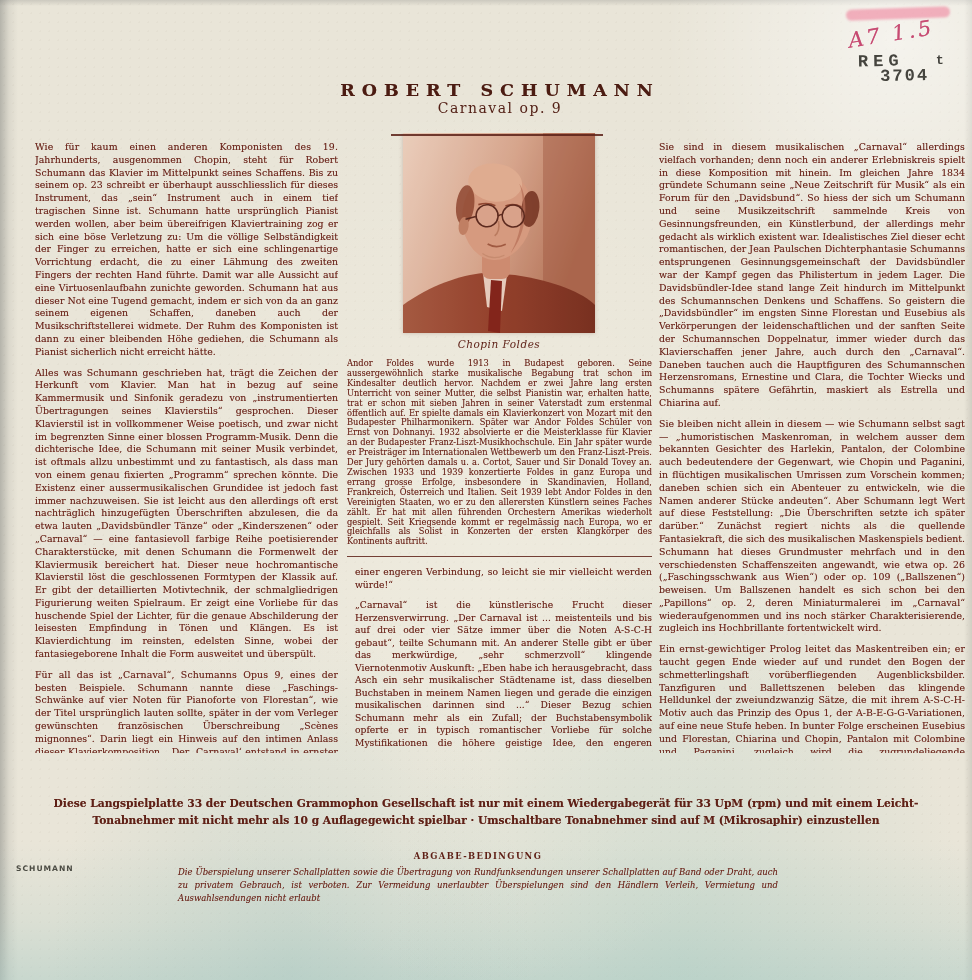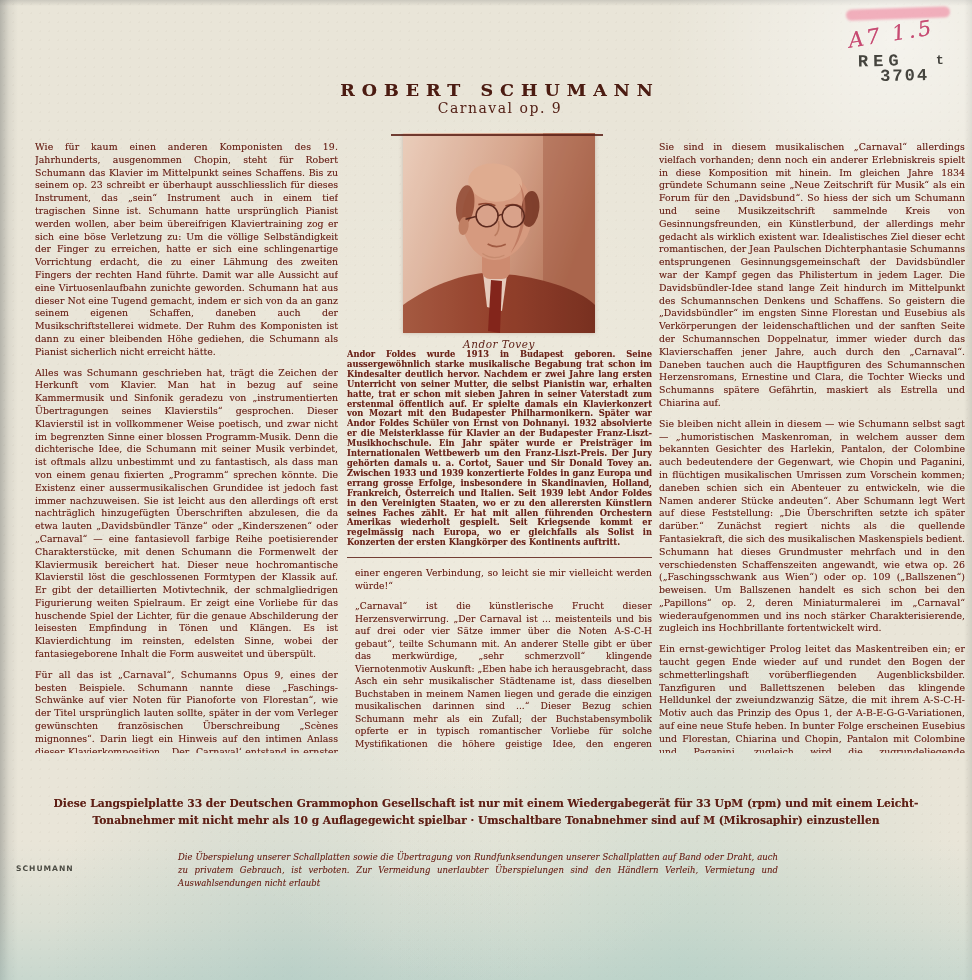--- a/index.html
+++ b/index.html
@@ -55,22 +55,22 @@
   .col p{margin:0 0 8px 0;font-size:9.4px;line-height:12.8px;
     color:#6b241a;text-shadow:0 0 .5px rgba(107,36,26,.45);}
   .col p::first-line{letter-spacing:.1px;}
   .col-left{left:35px;top:141px;width:303px;height:612px;}
   .col-middle{left:347px;top:133px;width:305px;height:618px;}
   .col-right{left:659px;top:141px;width:306px;height:612px;}
   
   .photo-wrap{width:192px;height:200px;margin-left:56px;box-shadow:0 0 4px rgba(90,40,30,.25);}
   .photo-caption{width:192px;margin-left:56px;text-align:center;font-style:italic;
     font-size:10.5px;color:#5f2218;margin-top:5px;letter-spacing:.5px;}
-  .bio{font-size:8.3px;line-height:9.9px;color:#6b241a;
-    text-align:justify;text-shadow:0 0 .4px rgba(107,36,26,.4);font-weight:bold;}
+  .bio{margin-top:9px;font-size:8.3px;line-height:9.9px;color:#6b241a;
+    text-align:justify;text-shadow:0 0 .4px rgba(107,36,26,.4);}
   .mid-divider{border:none;border-top:1.4px solid #5d2016;margin:9px 0 9px 0;opacity:.85;}
   .col-middle .cont p{font-size:9.2px;line-height:12.5px;margin-left:8px;}
   
   .notice{position:absolute;left:30px;top:796px;width:912px;z-index:8;
     text-align:center;font-weight:bold;font-size:10.7px;line-height:16.5px;
     color:#5f2016;text-shadow:0 0 .5px rgba(95,32,22,.5);}
   .conditions{position:absolute;left:178px;top:851px;width:600px;z-index:8;}
   .conditions-title{text-align:center;font-size:8.4px;letter-spacing:1.4px;
     color:#5f2016;margin-bottom:5px;font-weight:bold;}
   .conditions-text{font-style:italic;font-size:8.5px;line-height:12.8px;
@@ -150,34 +150,35 @@
         </g>
 
         <path d="M96,88 Q99,98 94,103" stroke="#b97f64" stroke-width="1.6" fill="none"></path>
         <path d="M88,112 Q97,116 106,110" stroke="#9c5a42" stroke-width="1.7" fill="none"></path>
         <path d="M84,122 Q95,128 106,121" stroke="#c08a6e" stroke-width="1.2" fill="none" opacity="0.7"></path>
       </g>
 
       <rect width="192" height="200" fill="#c2563a" opacity="0.10"></rect>
     </svg>
   </div>
-  <div class="photo-caption">Andor Tovey</div>
+  <div class="photo-caption">Chopin Foldes</div>
   <div class="bio">Andor Foldes wurde 1913 in Budapest geboren. Seine aussergewöhnlich starke musikalische Begabung trat schon im Kindesalter deutlich hervor. Nachdem er zwei Jahre lang ersten Unterricht von seiner Mutter, die selbst Pianistin war, erhalten hatte, trat er schon mit sieben Jahren in seiner Vaterstadt zum erstenmal öffentlich auf. Er spielte damals ein Klavierkonzert von Mozart mit den Budapester Philharmonikern. Später war Andor Foldes Schüler von Ernst von Dohnanyi. 1932 absolvierte er die Meisterklasse für Klavier an der Budapester Franz-Liszt-Musikhochschule. Ein Jahr später wurde er Preisträger im Internationalen Wettbewerb um den Franz-Liszt-Preis. Der Jury gehörten damals u. a. Cortot, Sauer und Sir Donald Tovey an. Zwischen 1933 und 1939 konzertierte Foldes in ganz Europa und errang grosse Erfolge, insbesondere in Skandinavien, Holland, Frankreich, Österreich und Italien. Seit 1939 lebt Andor Foldes in den Vereinigten Staaten, wo er zu den allerersten Künstlern seines Faches zählt. Er hat mit allen führenden Orchestern Amerikas wiederholt gespielt. Seit Kriegsende kommt er regelmässig nach Europa, wo er gleichfalls als Solist in Konzerten der ersten Klangkörper des Kontinents auftritt.</div>
   <hr class="mid-divider">
   <div class="cont">
     <p>einer engeren Verbindung, so leicht sie mir vielleicht werden würde!“</p>
     <p>„Carnaval“ ist die künstlerische Frucht dieser Herzensverwirrung. „Der Carnaval ist ... meistenteils und bis auf drei oder vier Sätze immer über die Noten A-S-C-H gebaut“, teilte Schumann mit. An anderer Stelle gibt er über das merkwürdige, „sehr schmerzvoll“ klingende Viernotenmotiv Auskunft: „Eben habe ich herausgebracht, dass Asch ein sehr musikalischer Städtename ist, dass dieselben Buchstaben in meinem Namen liegen und gerade die einzigen musikalischen darinnen sind ...“ Dieser Bezug schien Schumann mehr als ein Zufall; der Buchstabensymbolik opferte er in typisch romantischer Vorliebe für solche Mystifikationen die höhere geistige Idee, den engeren Zusammenhalt der durch den in immer neuer Umformung und Verkleidung auftauchenden Ton-Namen nur recht äusserlich einander zugeordneten Stücke. Später erschienen Schumann selbst gegenüber der freien Viernoten-Variation, die er als „eine jener Spielereien, wie sie seit Bachs Vorgang nichts</p>
   </div>
 </div>
 
 <div class="col col-right">
   <p>Sie sind in diesem musikalischen „Carnaval“ allerdings vielfach vorhanden; denn noch ein anderer Erlebniskreis spielt in diese Komposition mit hinein. Im gleichen Jahre 1834 gründete Schumann seine „Neue Zeitschrift für Musik“ als ein Forum für den „Davidsbund“. So hiess der sich um Schumann und seine Musikzeitschrift sammelnde Kreis von Gesinnungsfreunden, ein Künstlerbund, der allerdings mehr gedacht als wirklich existent war. Idealistisches Ziel dieser echt romantischen, der Jean Paulschen Dichterphantasie Schumanns entsprungenen Gesinnungsgemeinschaft der Davidsbündler war der Kampf gegen das Philistertum in jedem Lager. Die Davidsbündler-Idee stand lange Zeit hindurch im Mittelpunkt des Schumannschen Denkens und Schaffens. So geistern die „Davidsbündler“ im engsten Sinne Florestan und Eusebius als Verkörperungen der leidenschaftlichen und der sanften Seite der Schumannschen Doppelnatur, immer wieder durch das Klavierschaffen jener Jahre, auch durch den „Carnaval“. Daneben tauchen auch die Hauptfiguren des Schumannschen Herzensromans, Ernestine und Clara, die Tochter Wiecks und Schumanns spätere Gefährtin, maskiert als Estrella und Chiarina auf.</p>
   <p>Sie bleiben nicht allein in diesem — wie Schumann selbst sagt — „humoristischen Maskenroman, in welchem ausser dem bekannten Gesichter des Harlekin, Pantalon, der Colombine auch bedeutendere der Gegenwart, wie Chopin und Paganini, in flüchtigen musikalischen Umrissen zum Vorschein kommen; daneben schien sich ein Abenteuer zu entwickeln, wie die Namen anderer Stücke andeuten“. Aber Schumann legt Wert auf diese Feststellung: „Die Überschriften setzte ich später darüber.“ Zunächst regiert nichts als die quellende Fantasiekraft, die sich des musikalischen Maskenspiels bedient. Schumann hat dieses Grundmuster mehrfach und in den verschiedensten Schaffenszeiten angewandt, wie etwa op. 26 („Faschingsschwank aus Wien“) oder op. 109 („Ballszenen“) beweisen. Um Ballszenen handelt es sich schon bei den „Papillons“ op. 2, deren Miniaturmalerei im „Carnaval“ wiederaufgenommen und ins noch stärker Charakterisierende, zugleich ins Hochbrillante fortentwickelt wird.</p>
   <p><span>Ein ernst-gewichtiger Prolog leitet das Maskentreiben ein; er taucht gegen Ende wieder auf und rundet den Bogen der schmetterlingshaft vorüberfliegenden Augenblicksbilder. Tanzfiguren und Ballettszenen beleben das klingende Helldunkel der zweiundzwanzig Sätze, die mit ihrem A-S-C-H-Motiv auch das Prinzip des Opus 1, der A-B-E-G-G-Variationen, auf eine neue Stufe heben. In bunter Folge erscheinen Eusebius und Florestan, Chiarina und Chopin, Pantalon mit Colombine und Paganini, zugleich wird die zugrundeliegende Viernotenfolge immer neu mystifiziert („Sphinxes“). Am Schluss steigert sich das unverbindliche Figurenspiel zur stilisierten Polemik mit dem „Marsch der Davidsbündler gegen die Philister“, deren Gesamtvertonung gleichsam gellend verhöhnt wird. Eine kräftig bewegte Stretta beschliesst eines der fantasievoll poesiereichsten und zugleich technisch brillantesten Klavierwerke der musikalischen Romantik.</span></p>
 </div>
 
 <div class="notice">Diese Langspielplatte 33 der Deutschen Grammophon Gesellschaft ist nur mit einem Wiedergabegerät für 33 UpM (rpm) und mit einem Leicht-Tonabnehmer mit nicht mehr als 10 g Auflagegewicht spielbar · Umschaltbare Tonabnehmer sind auf M (Mikrosaphir) einzustellen</div>
 
 <div class="conditions">
+  <div class="conditions-title">ABGABE-BEDINGUNG</div>
   <div class="conditions-text">Die Überspielung unserer Schallplatten sowie die Übertragung von Rundfunksendungen unserer Schallplatten auf Band oder Draht, auch zu privatem Gebrauch, ist verboten. Zur Vermeidung unerlaubter Überspielungen sind den Händlern Verleih, Vermietung und Auswahlsendungen nicht erlaubt</div>
 </div>
 
 <div class="electric">SCHUMANN</div>
 
 </body></html>

